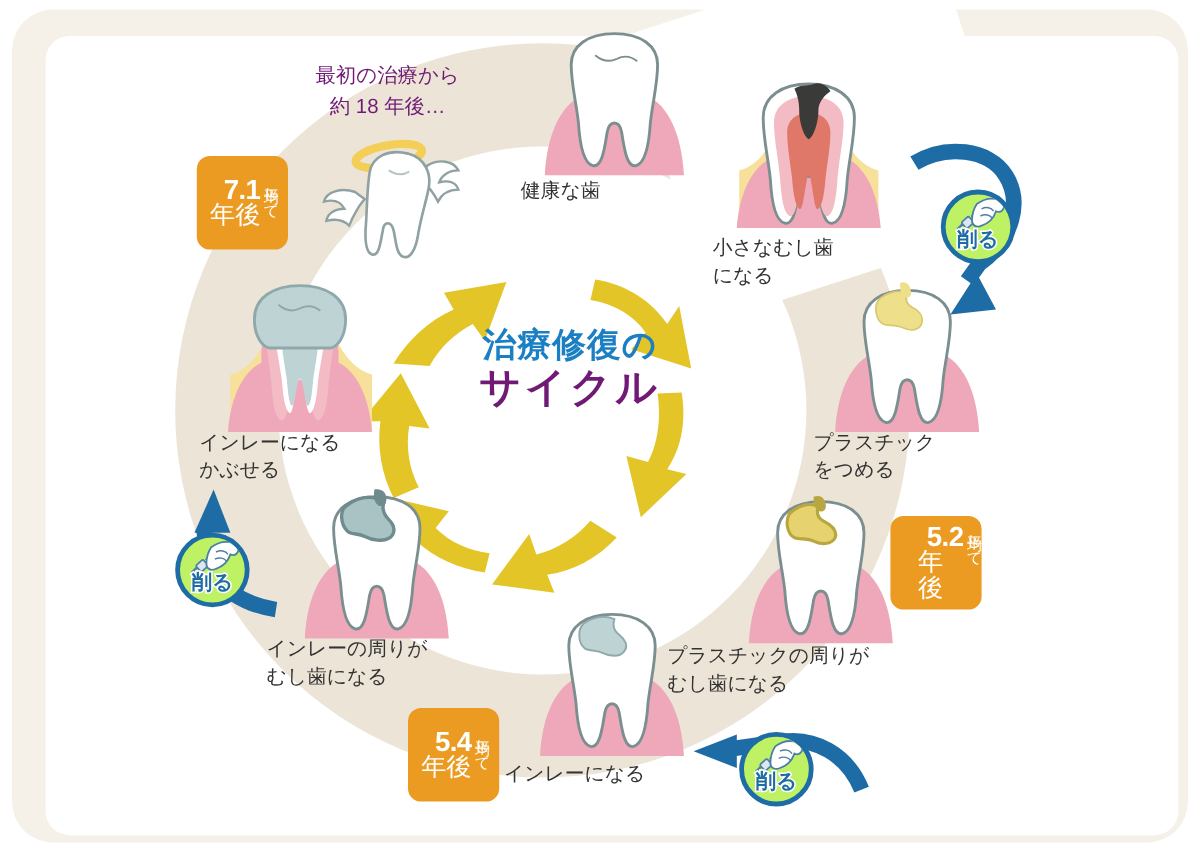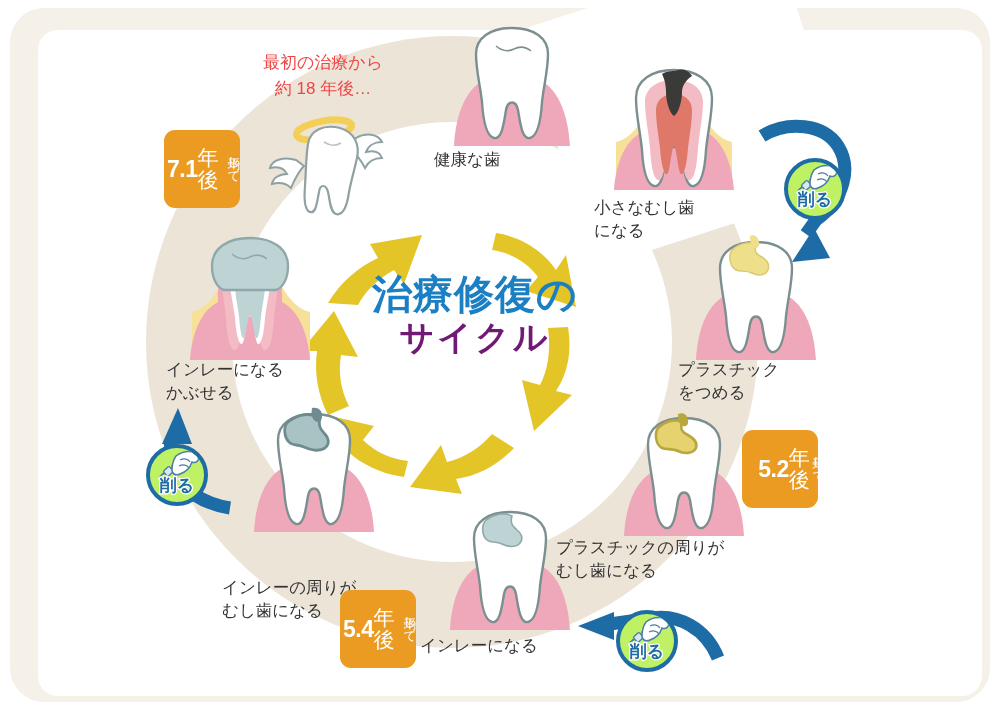--- a/index.html
+++ b/index.html
@@ -39,21 +39,21 @@
     transform-origin:0 0;
   }
 
   
   #center-title{
     position:absolute; left:330px; top:272px; width:290px;
     text-align:center; line-height:1.14;
     letter-spacing:1px;
   }
   #center-title .l1{
-    font-size:40px; font-weight:bold; color:#1b7fc4;
+    font-size:28px; font-weight:bold; color:#1b7fc4;
     display:block; white-space:nowrap;
   }
   #center-title .l2{
     font-size:34px; font-weight:bold; color:#701a75;
     display:block; letter-spacing:3px;
   }
 
   
   .cyc-arrow{ position:absolute; }
 
@@ -62,38 +62,38 @@
     position:absolute; font-size:16.5px;
     line-height:1.42; color:#333; white-space:nowrap;
   }
 
   
   .tooth{ position:absolute; }
 
   
   #top-note{
     position:absolute; left:238px; top:50px; width:170px;
-    text-align:center; font-size:17px; line-height:1.5; color:#ef4444;
+    text-align:center; font-size:17px; line-height:1.5; color:#701a75;
   }
 
   
   .badge{
     position:absolute; width:76px; height:78px; border-radius:11px;
     background:#eb9b22; color:#ffffff;
     display:flex; align-items:center; justify-content:center;
   }
   .badge .shadow{
     position:absolute; left:8px; top:8px; width:76px; height:78px;
     border-radius:11px; background:#e7dfd1; z-index:-1;
   }
   .badge .num-wrap{
     display:flex; flex-direction:row; align-items:flex-start;
     padding-left:3px;
   }
-  .badge .nums{ display:flex; flex-direction:row; align-items:center; }
+  .badge .nums{ display:flex; flex-direction:column; align-items:flex-end; }
   .badge .bignum{
     font-size:23px; font-weight:bold; line-height:0.98; letter-spacing:-0.5px;
   }
   .badge .after{
     font-size:21px; font-weight:normal; line-height:1.04; letter-spacing:0px;
   }
   .badge .vtext{
     writing-mode:vertical-rl; font-size:12.5px; line-height:1.05;
     margin-left:2px; margin-top:1px; letter-spacing:0px;
   }
@@ -224,21 +224,21 @@
 
 <svg class="tooth" style="left:252px; top:400px;" width="124" height="134" viewBox="0 0 124 134">
   <path d="M2,132 C4,96 16,74 34,66 C32,44 42,26 62,26 C82,26 92,44 90,66 C108,74 120,96 122,132 Z" fill="#efa8b9"></path>
   <path d="M26,40 C26,24 40,14 62,14 C84,14 98,24 98,40 C98,56 94,70 92,88
            C91,104 88,122 80,124 C72,126 70,108 68,96 C66,86 58,86 56,96
            C54,108 52,126 44,124 C36,122 33,104 32,88 C30,70 26,56 26,40 Z" fill="#ffffff" stroke="#7c8f90" stroke-width="2.4"></path>
   <path d="M36,22 C46,14 58,12 68,18 C66,24 68,29 72,33 C77,38 78,44 73,48
            C67,52 58,50 52,47 C46,44 40,46 37,42 C32,37 31,26 36,22 Z" fill="#a9c3c5" stroke="#6f8b8d" stroke-width="2.8"></path>
   <path d="M60,8 C66,7 70,10 70,16 C70,21 66,23 63,21 C60,19 59,14 60,8 Z" fill="#6f8b8d"></path>
 </svg>
-<div class="stage-label" style="left:222px; top:530px; width:186px;margin-top:46px;">
+<div class="stage-label" style="left:222px; top:530px; width:186px;">
   <div>インレーの周りが</div>
   <div>むし歯になる</div>
 </div>
 
 <svg class="tooth" style="left:188px; top:228px;" width="126" height="134" viewBox="0 0 126 134">
   <path d="M4,132 L4,84 C22,80 34,58 40,40 C48,22 78,22 86,40 C92,58 104,80 122,84 L122,132 Z" fill="#f7e09a"></path>
   <path d="M2,132 C4,104 14,82 30,74 C28,48 40,28 62,28 C84,28 96,48 94,74 C110,82 120,104 122,132 Z" fill="#efa8b9"></path>
   <path d="M33,44 C33,30 45,22 62,22 C79,22 91,30 91,44 C91,58 88,70 86,90
            C85,106 83,120 78,122 C73,124 71,108 69,96 C67,84 57,84 55,96
            C53,108 51,124 46,122 C41,120 39,106 38,90 C36,70 33,58 33,44 Z" fill="#f3bcc4"></path>

